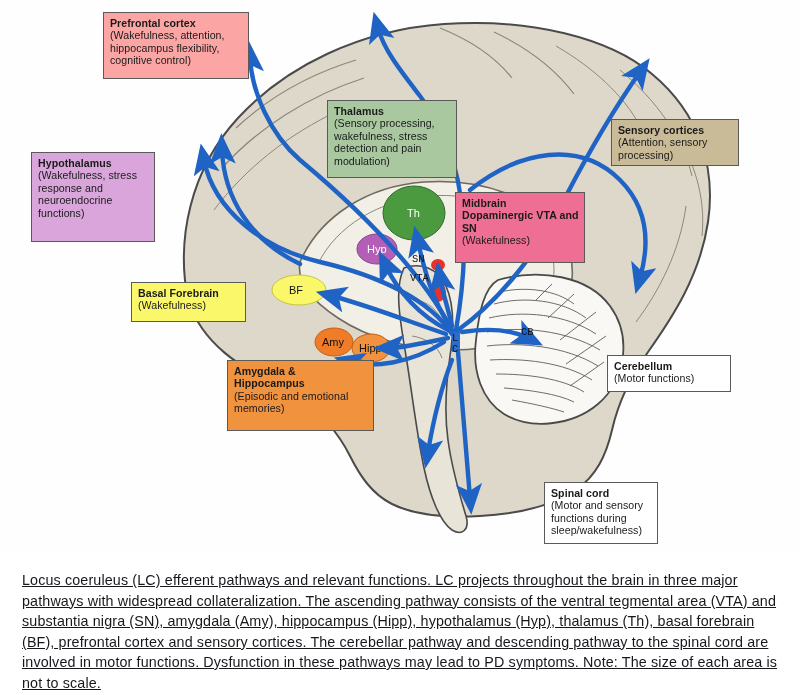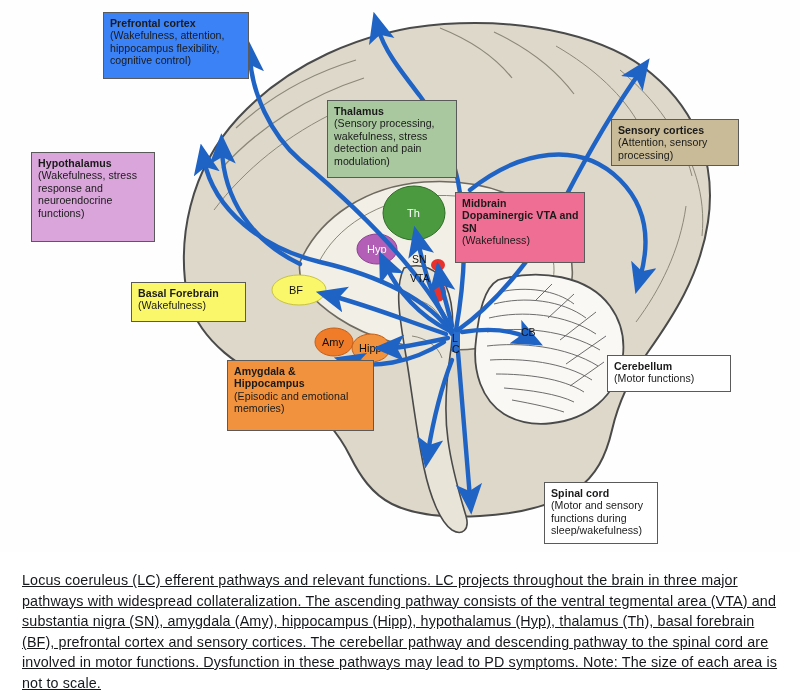--- a/index.html
+++ b/index.html
@@ -36,34 +36,34 @@
     font-size:10.6px;
     line-height:12.4px;
     color:#1a1a1a;
     padding:4px 5px 5px 6px;
     letter-spacing:.005em;
   }
   .lbl .t{font-weight:bold;display:block;}
   .lbl .d{display:block;}
 
   
-  #lbl-pfc{left:103px;top:12px;width:146px;height:67px;background:#3b82f6;}
+  #lbl-pfc{left:103px;top:12px;width:146px;height:67px;background:#fca5a5;}
   #lbl-thal{left:327px;top:100px;width:130px;height:78px;background:#a9c8a0;}
   #lbl-sens{left:611px;top:119px;width:128px;height:47px;background:#c9bb97;}
   #lbl-hyp{left:31px;top:152px;width:124px;height:90px;background:#d9a5da;}
   #lbl-mid{left:455px;top:192px;width:130px;height:71px;background:#ef6f94;}
   #lbl-bf{left:131px;top:282px;width:115px;height:40px;background:#faf86a;}
   #lbl-amyg{left:227px;top:360px;width:147px;height:71px;background:#f0923e;}
   #lbl-cereb{left:607px;top:355px;width:124px;height:37px;background:#ffffff;}
   #lbl-spinal{left:544px;top:482px;width:114px;height:62px;background:#ffffff;}
 
   
   .tag{
     position:absolute;font-size:10.5px;color:#111;
-    font-family:Liberation Sans, sans-serif;
+    font-family:Liberation Mono, monospace;
   }
   #tag-sn{left:412px;top:253px;}
   #tag-vta{left:410px;top:272px;}
   #tag-cb{left:521px;top:326px;}
   #tag-lc{left:452px;top:333px;line-height:11px;}
 </style>
 </head>
 <body>
 
 <div id="stage">

